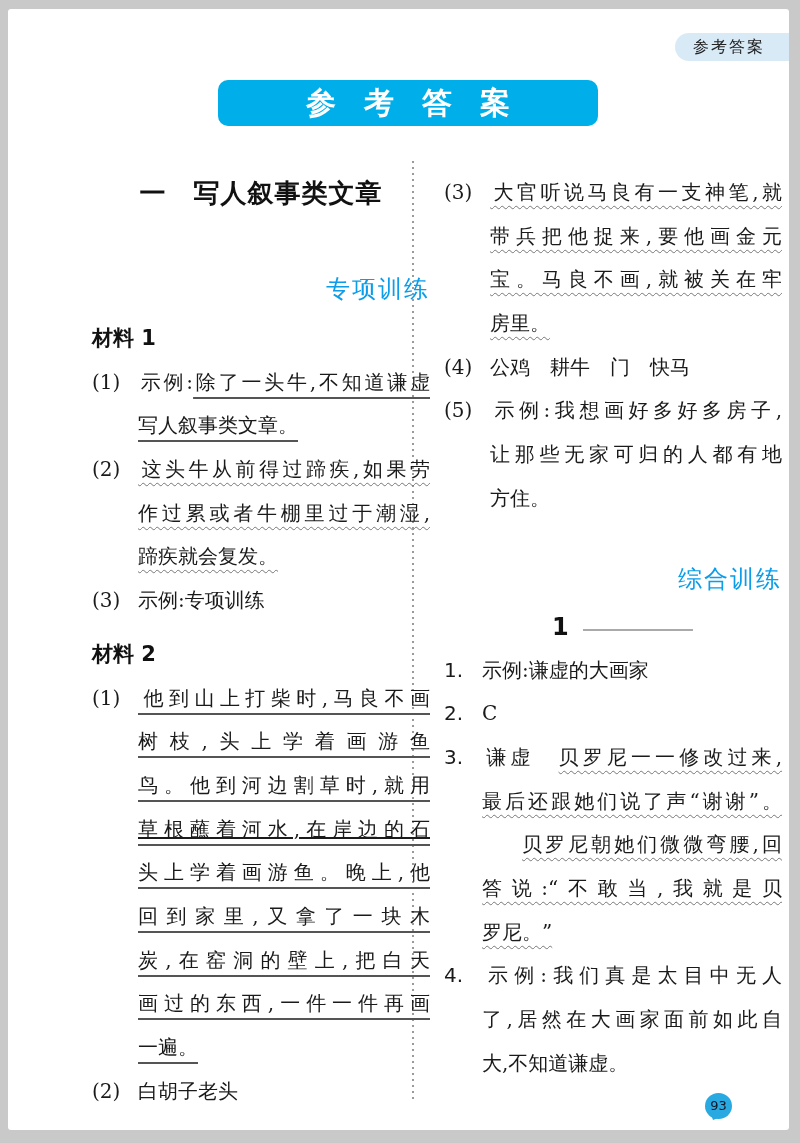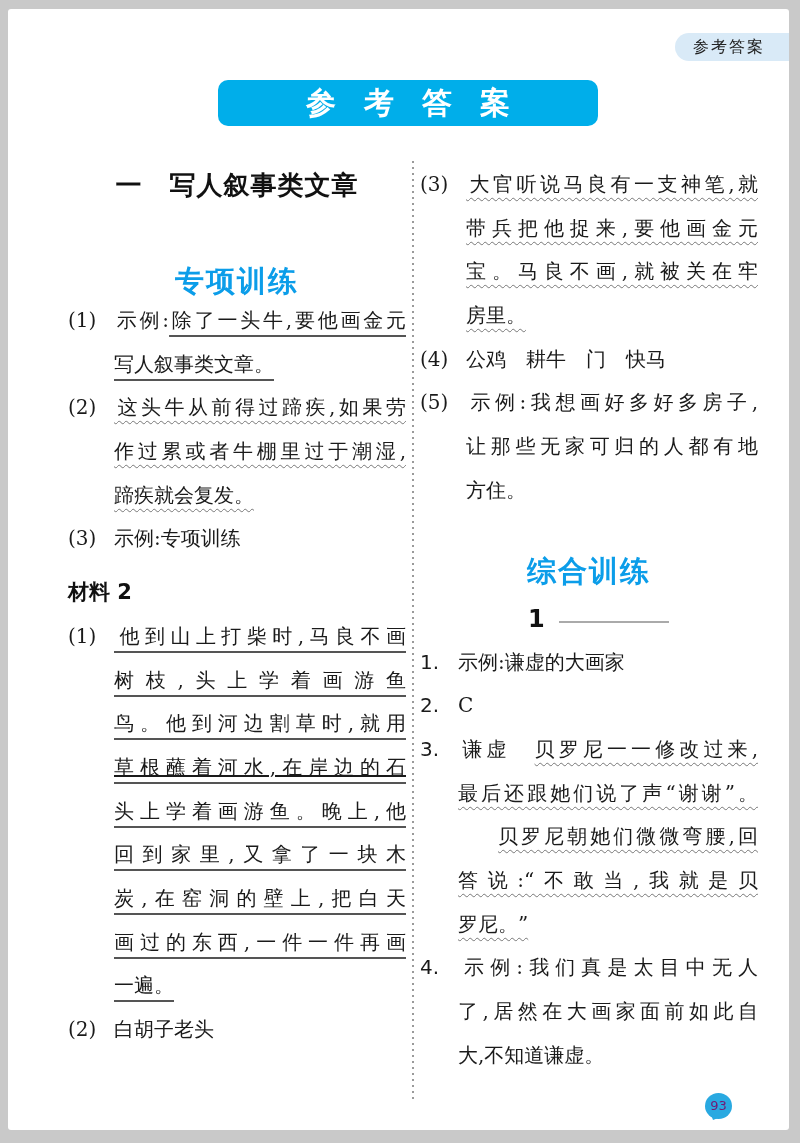--- a/index.html
+++ b/index.html
@@ -28,34 +28,34 @@
     background:var(--banner,#00aeea);
     border-radius:10px;color:#ffffff;
     font-family:"DejaVu Sans", sans-serif;font-weight:bold;
     font-size:30px;line-height:46px;text-align:center;
     letter-spacing:28px;text-indent:28px;
   }
   .divider{
     position:absolute;left:404px;top:152px;width:2px;height:938px;
     background-image:repeating-linear-gradient(to bottom,#9a9a9a 0 2px,transparent 2px 6px);
   }
-  .col{position:absolute;top:154px;width:338px;}
+  .col{position:absolute;top:162px;width:338px;margin-left:24px;}
   .col-left{left:60px;}
   .col-right{left:412px;}
 
   .section-title{
     font-family:"DejaVu Sans", sans-serif;font-weight:bold;
     font-size:26px;color:#111;text-align:center;
     height:44px;line-height:44px;letter-spacing:1px;
   }
   .blue-heading{
     margin-top:56px;
-    font-family:"DejaVu Sans", sans-serif;font-weight:bold;
-    font-size:29px;color:var(--blue,#0b9de9);
-    text-align:center;height:36px;line-height:36px;letter-spacing:2px;
+    font-family:"DejaVu Sans", sans-serif;font-weight:normal;
+    font-size:24px;color:var(--blue,#0b9de9);
+    text-align:right;height:36px;line-height:36px;letter-spacing:2px;
   }
   .col-right .blue-heading{margin-top:40px;}
   .label{
     font-family:"DejaVu Sans", sans-serif;font-weight:bold;
     font-size:21px;color:#111;height:43.7px;line-height:43.7px;margin-top:10px;
   }
   .answer{color:#1a1a1a;}
   .ans-line{
     font-size:20px;height:43.7px;line-height:43.7px;
     overflow:hidden;
@@ -77,41 +77,42 @@
     font-family:"DejaVu Sans", sans-serif;
   }
   .subnum .num{font-weight:bold;font-size:24px;color:#111;}
   .subnum .blank{
     display:inline-block;width:110px;height:2px;background:#aaa;
     margin-left:14px;vertical-align:4px;
   }
   .page-bubble{
     position:absolute;left:697px;top:1084px;width:27px;height:26px;
     background:var(--bubble,#29a9e1);border-radius:50%;
-    color:#701a75;font-family:"DejaVu Sans", sans-serif;
+    color:#0f172a;font-family:"DejaVu Sans", sans-serif;
     font-size:13px;text-align:center;line-height:26px;
   }
   .page-bubble::after{
     content:"";position:absolute;left:3px;bottom:-6px;
     border:5px solid transparent;border-top-color:var(--bubble,#29a9e1);
     transform:rotate(25deg);
   }
 </style>
 </head>
 <body style="--banner: #00aeea; --blue: #0b9de9; --tab-bg: #d9eaf7; --bubble: #29a9e1; --frame: #c9c9c9;">
 
 <div class="page">
   <div class="header-tab">参考答案</div>
   <div class="banner">参考答案</div>
   <div class="divider"></div>
   <div class="col col-left" id="col-left">
       <div class="section-title">一　写人叙事类文章</div>
       <div class="blue-heading">专项训练</div>
+      <div class="label">材料 1</div>
       <div class="answer">
-        <div class="ans-line just"><span class="marker" style="width: 46px;">(1)</span><span class="pre">示例:</span><span class="ul solid">除了一头牛,要他画金元</span></div>
+        <div class="ans-line just"><span class="marker" style="width: 46px;">(1)</span><span class="pre">示例:</span><span class="ul solid">除了一头牛,不知道谦虚</span></div>
         <div class="ans-line" style="padding-left: 46px;"><span class="ul solid">写人叙事类文章。</span></div>
       </div>
       <div class="answer">
         <div class="ans-line just"><span class="marker" style="width: 46px;">(2)</span><span class="ul wavy">这头牛从前得过蹄疾,如果劳</span></div>
         <div class="ans-line just" style="padding-left: 46px;"><span class="ul wavy">作过累或者牛棚里过于潮湿,</span></div>
         <div class="ans-line" style="padding-left: 46px;"><span class="ul wavy">蹄疾就会复发。</span></div>
       </div>
       <div class="answer">
         <div class="ans-line"><span class="marker" style="width: 46px;">(3)</span><span class="pre">示例:专项训练</span></div>
       </div>

